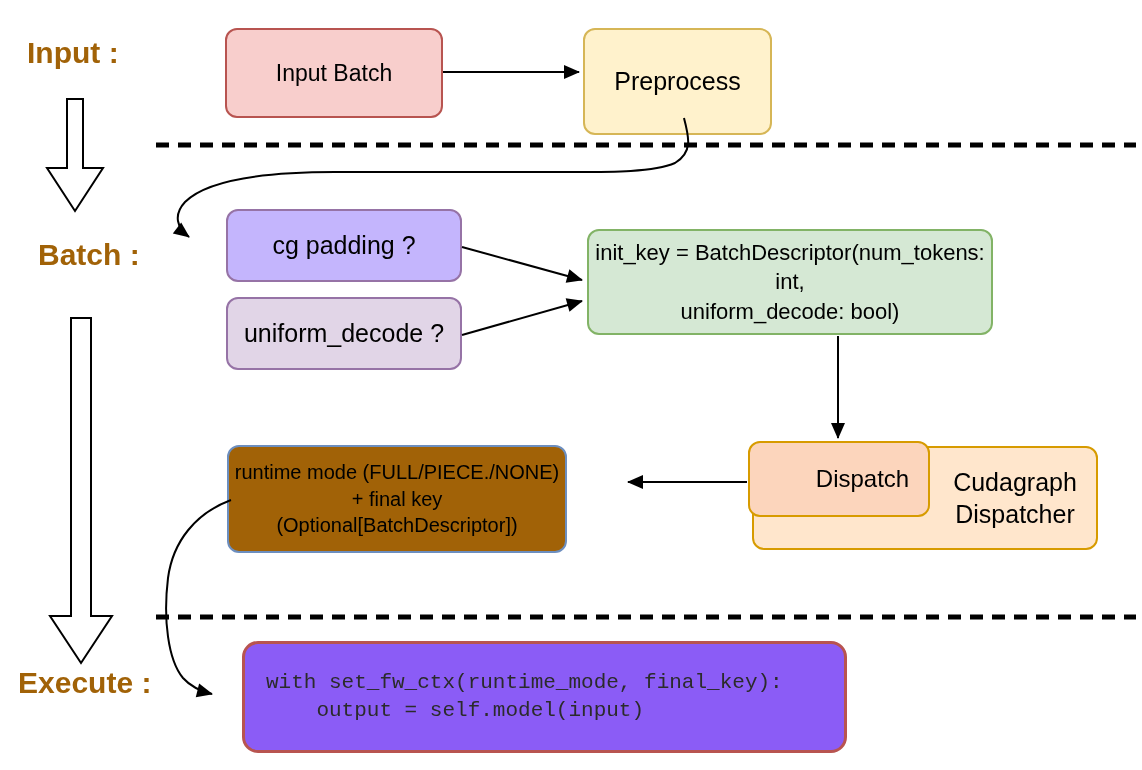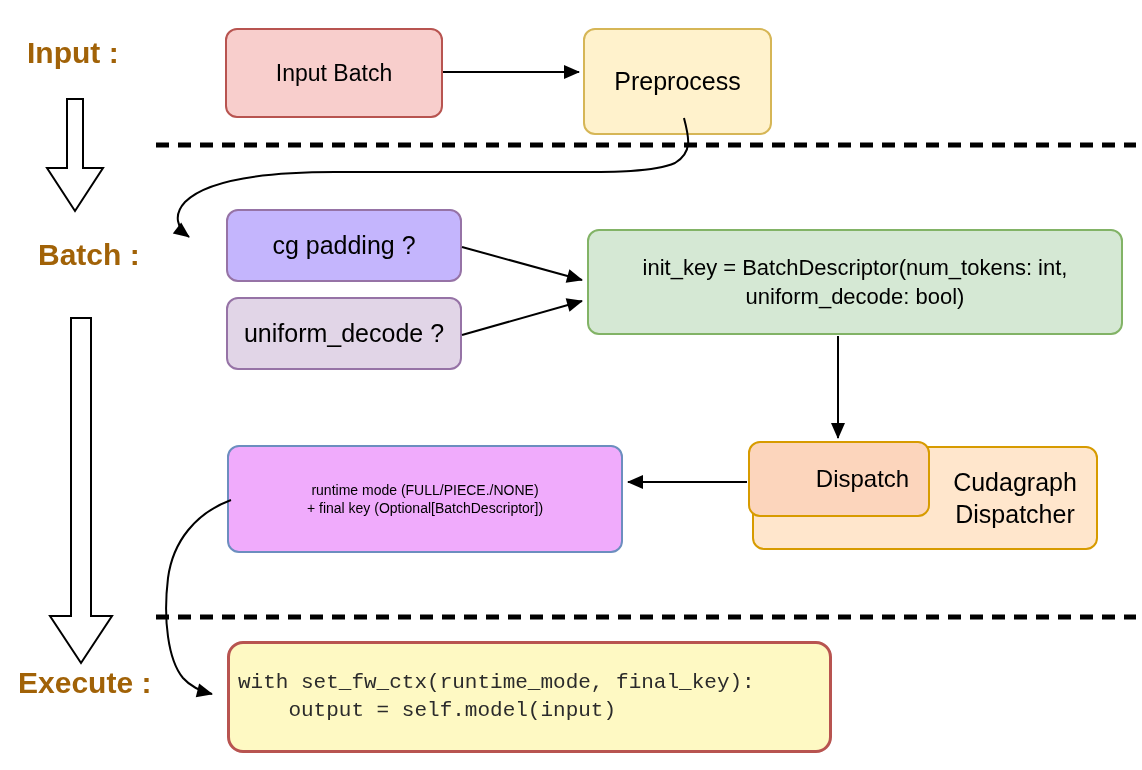--- a/index.html
+++ b/index.html
@@ -31,34 +31,34 @@
     text-align: center;
     border: 2px solid #000;
     border-radius: 12px;
     color: #000000;
     line-height: 1.32;
   }
   #node-input-batch    { left: 225px; top: 28px;  width: 218px; height: 90px;  background: #f8cecc; border-color: #b85450; font-size: 23px; }
   #node-preprocess     { left: 583px; top: 28px;  width: 189px; height: 107px;  background: #fff2cc; border-color: #d6b656; font-size: 25px; }
   #node-cg-padding     { left: 226px; top: 209px; width: 236px; height: 73px;  background: #c4b5fd; border-color: #9673a6; font-size: 25px; }
   #node-uniform-decode { left: 226px; top: 297px; width: 236px; height: 73px;  background: #e1d5e7; border-color: #9673a6; font-size: 25px; }
-  #node-init-key       { left: 587px; top: 229px; width: 536px; height: 106px; background: #d5e8d4; border-color: #82b366; font-size: 22px; white-space: pre-line; }
+  #node-init-key       { left: 587px; top: 229px; width: 406px; height: 106px; background: #d5e8d4; border-color: #82b366; font-size: 22px; white-space: pre-line; }
   #node-cudagraph      { left: 752px; top: 446px; width: 346px; height: 104px; background: #ffe6cc; border-color: #d79b00; }
   #cudagraph-label {
     position: absolute; left: 182px; top: 0; width: 158px; height: 100%;
     display: flex; align-items: center; justify-content: center;
     text-align: center; font-size: 25px; line-height: 1.3;
   }
   #node-dispatch       { left: 748px; top: 441px; width: 182px; height: 76px;  background: #fcd5bc; border-color: #d79b00; font-size: 24px; padding-left: 47px; }
-  #node-runtime        { left: 227px; top: 445px; width: 396px; height: 108px; background: #f0abfc; border-color: #6c8ebf; font-size: 14px; white-space: pre-line; }
+  #node-runtime        { left: 227px; top: 445px; width: 340px; height: 108px; background: #a16207; border-color: #6c8ebf; font-size: 20px; white-space: pre-line; }
   #node-code {
-    left: 227px; top: 641px; width: 605px; height: 112px;
-    background: #fef9c3; border-color: #b85450; border-width: 3px; border-radius: 16px;
+    left: 242px; top: 641px; width: 605px; height: 112px;
+    background: #8b5cf6; border-color: #b85450; border-width: 3px; border-radius: 16px;
     font-family: "Liberation Mono", monospace; font-size: 21px; color: #2b2b2b;
-    white-space: pre; justify-content: flex-start; text-align: left; padding-left: 8px;
+    white-space: pre; justify-content: flex-start; text-align: left; padding-left: 21px;
   }
   svg.overlay {
     position: absolute;
     left: 0; top: 0;
     width: 1142px; height: 770px;
     pointer-events: none;
   }
 </style>
 </head>
 <body>

